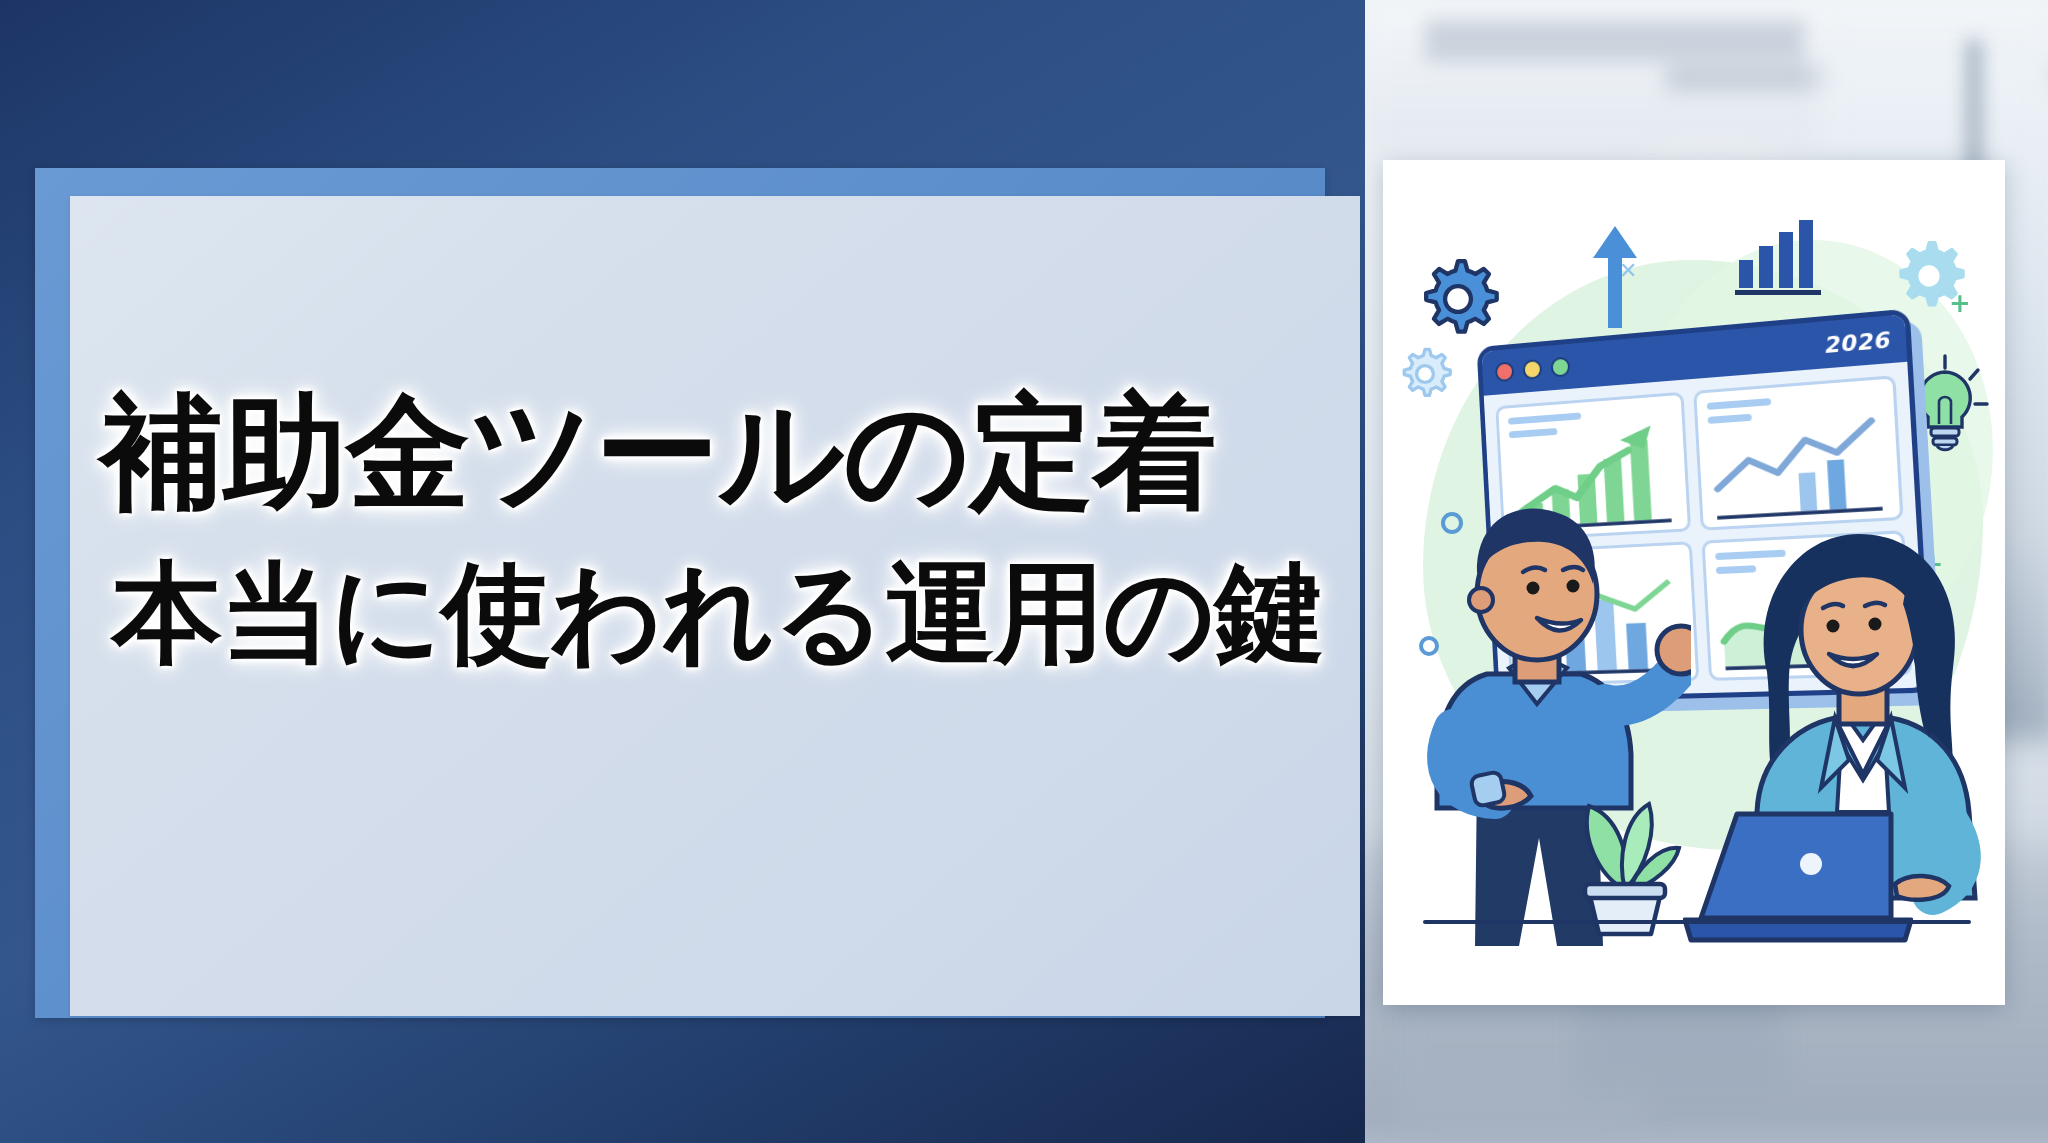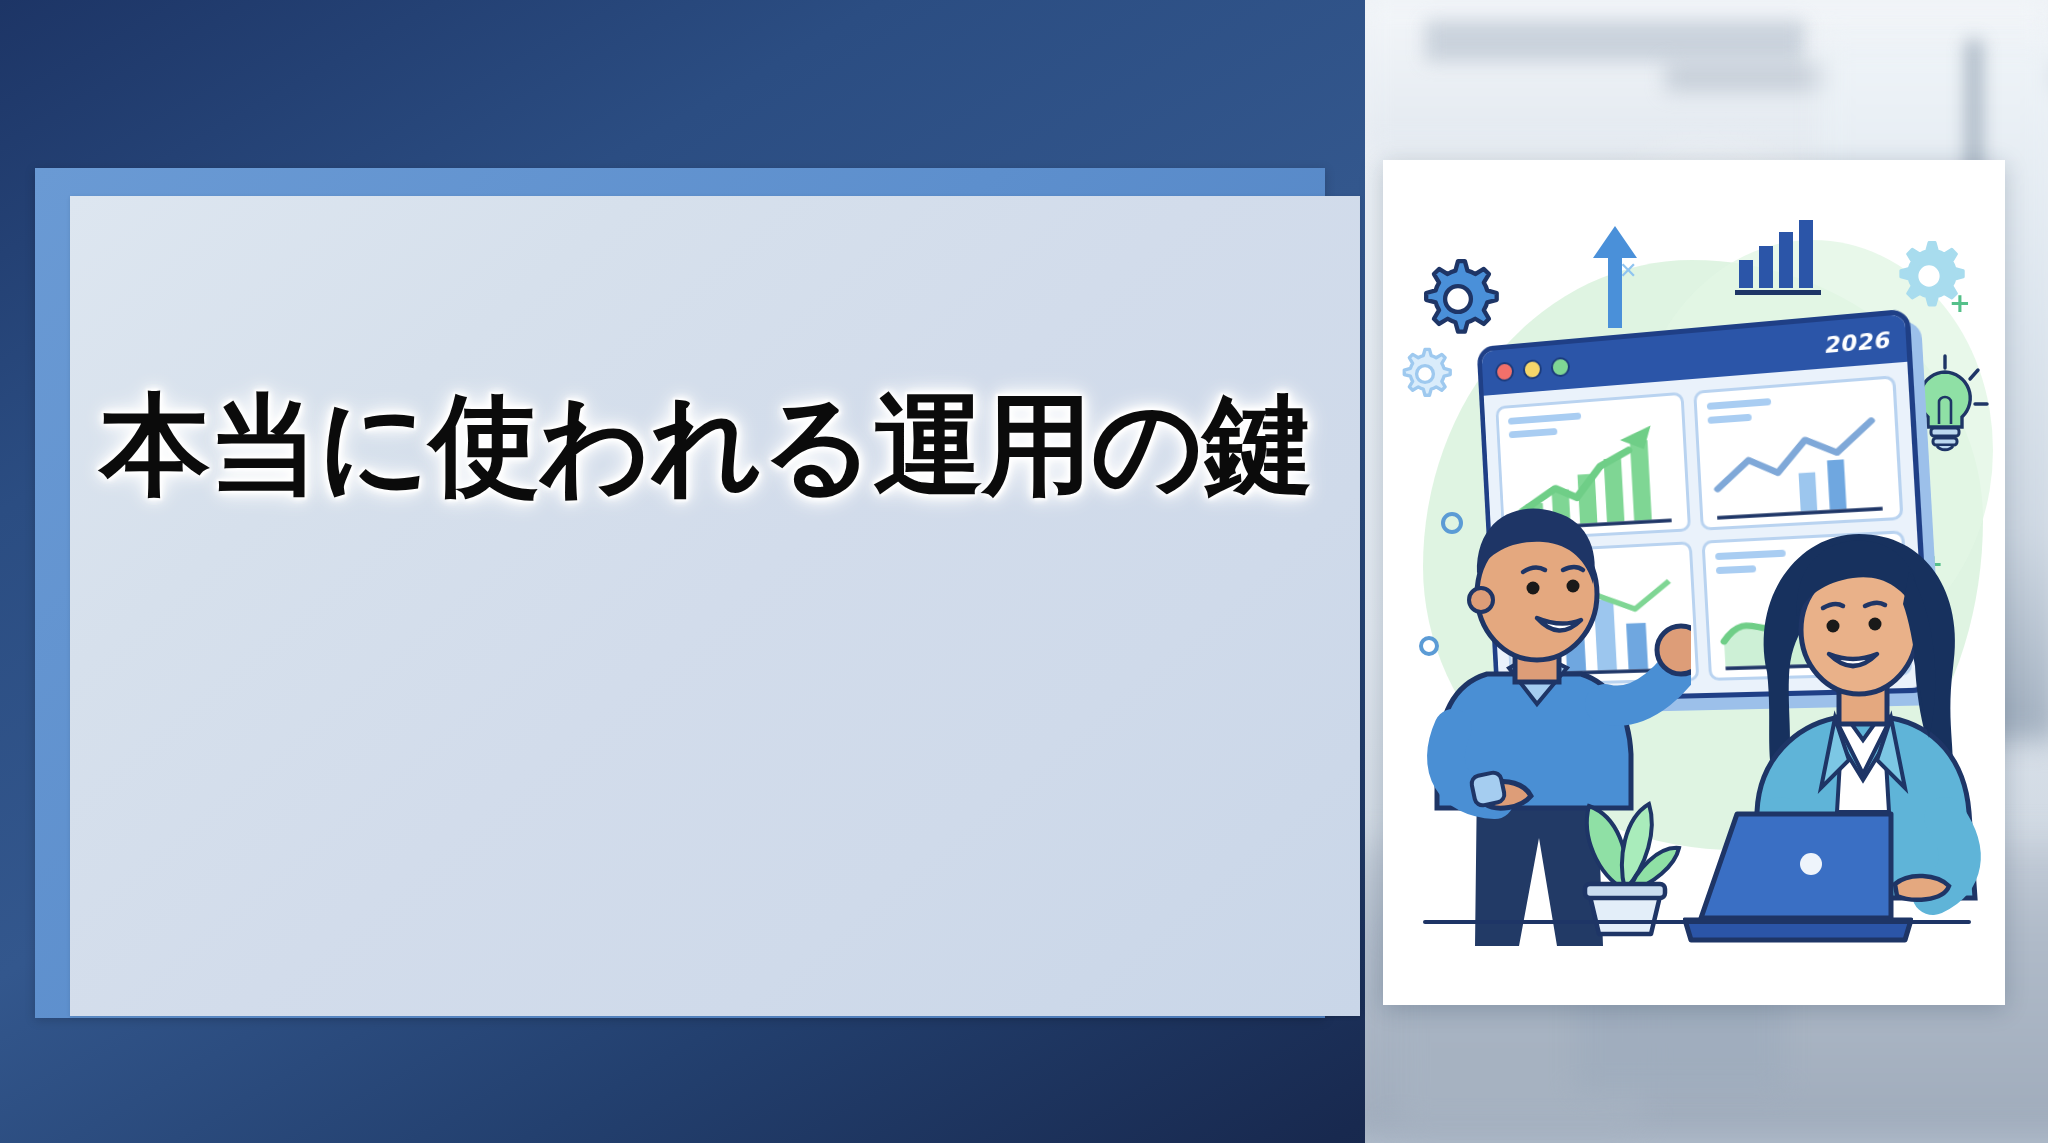--- a/index.html
+++ b/index.html
@@ -97,21 +97,21 @@
     font-weight: 900;
     letter-spacing: -1px;
     line-height: 1.0;
     white-space: nowrap;
     text-shadow:
       0 0 8px #ffffff, 0 0 8px #ffffff, 0 0 14px #ffffff,
       0 0 20px #ffffff, 0 0 26px rgba(255,255,255,.95),
       2px 2px 2px rgba(255,255,255,.9), -2px -2px 2px rgba(255,255,255,.9);
   }
   .title-line.one { font-size: 124px; margin-bottom: 44px; }
-  .title-line.two { font-size: 110px; }
+  .title-line.two { font-size: 110px; margin-left: 12px; }
 
   
   .illus-card {
     position: absolute;
     left: 1383px; top: 160px;
     width: 622px; height: 845px;
     background: #ffffff;
     box-shadow: 0 4px 22px rgba(20,40,70,.22);
     overflow: hidden;
   }
@@ -217,20 +217,21 @@
     <div class="office-glare"></div>
     <div class="office-desk"></div>
     <div class="office-chair"></div>
     <div class="office-laptop-blur"></div>
   </div>
 
   <div class="frame"></div>
   <div class="panel"></div>
 
   <div class="title-block">
+    <div class="title-line one">補助金ツールの定着</div>
     <div class="title-line two">本当に使われる運用の鍵</div>
   </div>
 
   <div class="illus-card">
     <div class="illus-inner">
 
       <div class="blob-green"></div>
       <div class="blob-green2"></div>
 
       <div class="gear" style="left:32px; top:96px;">

